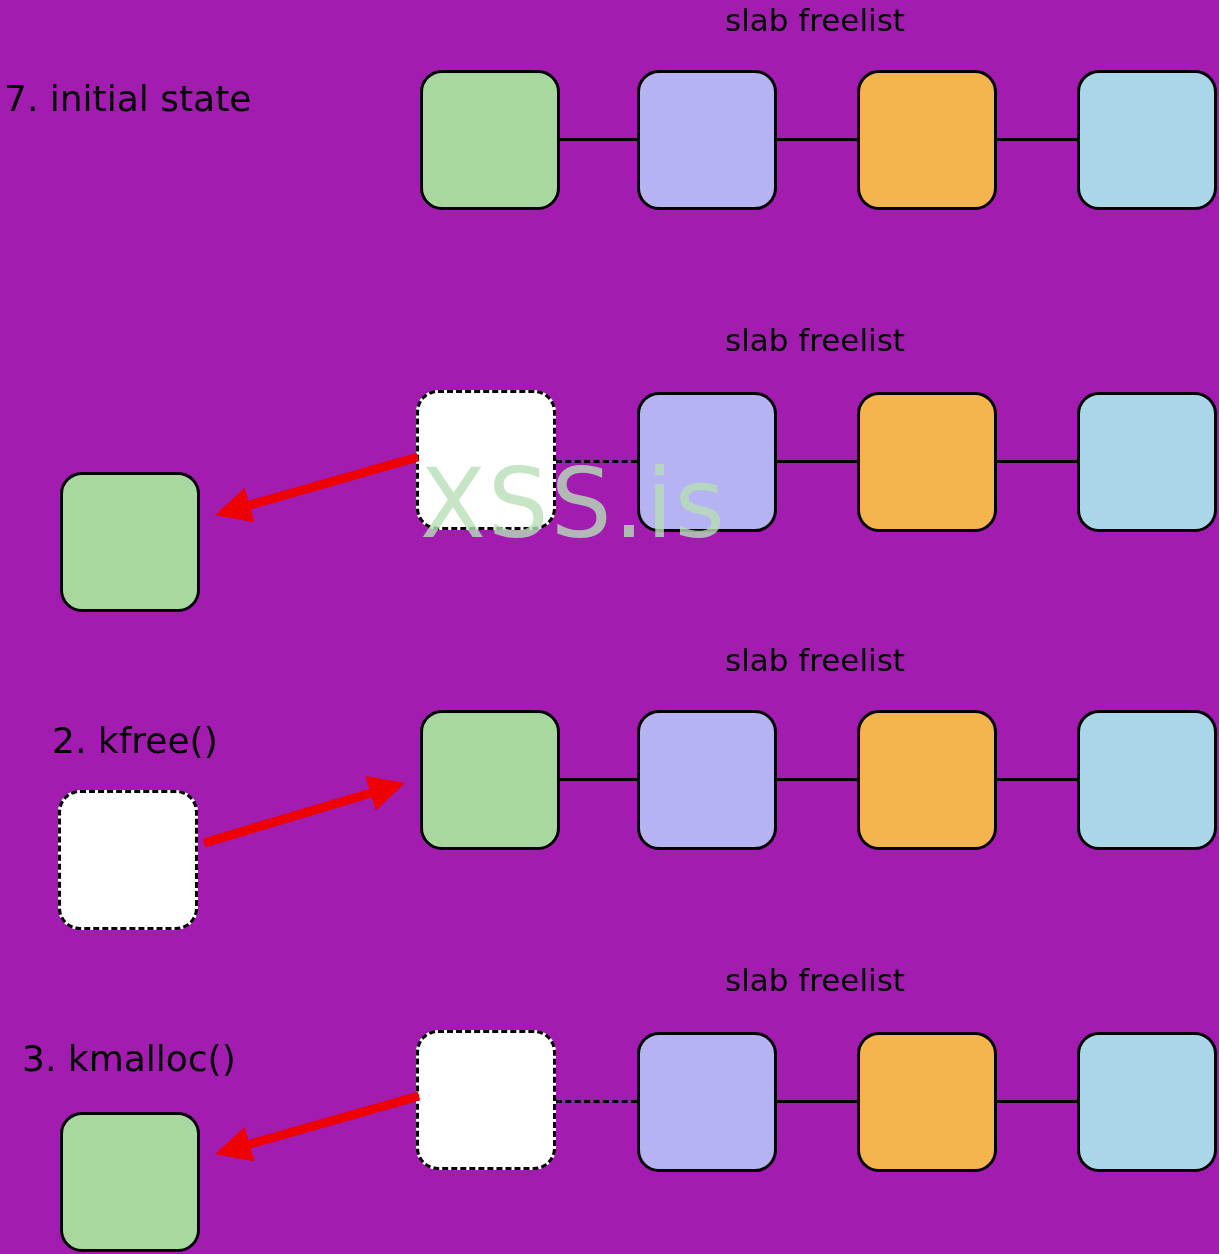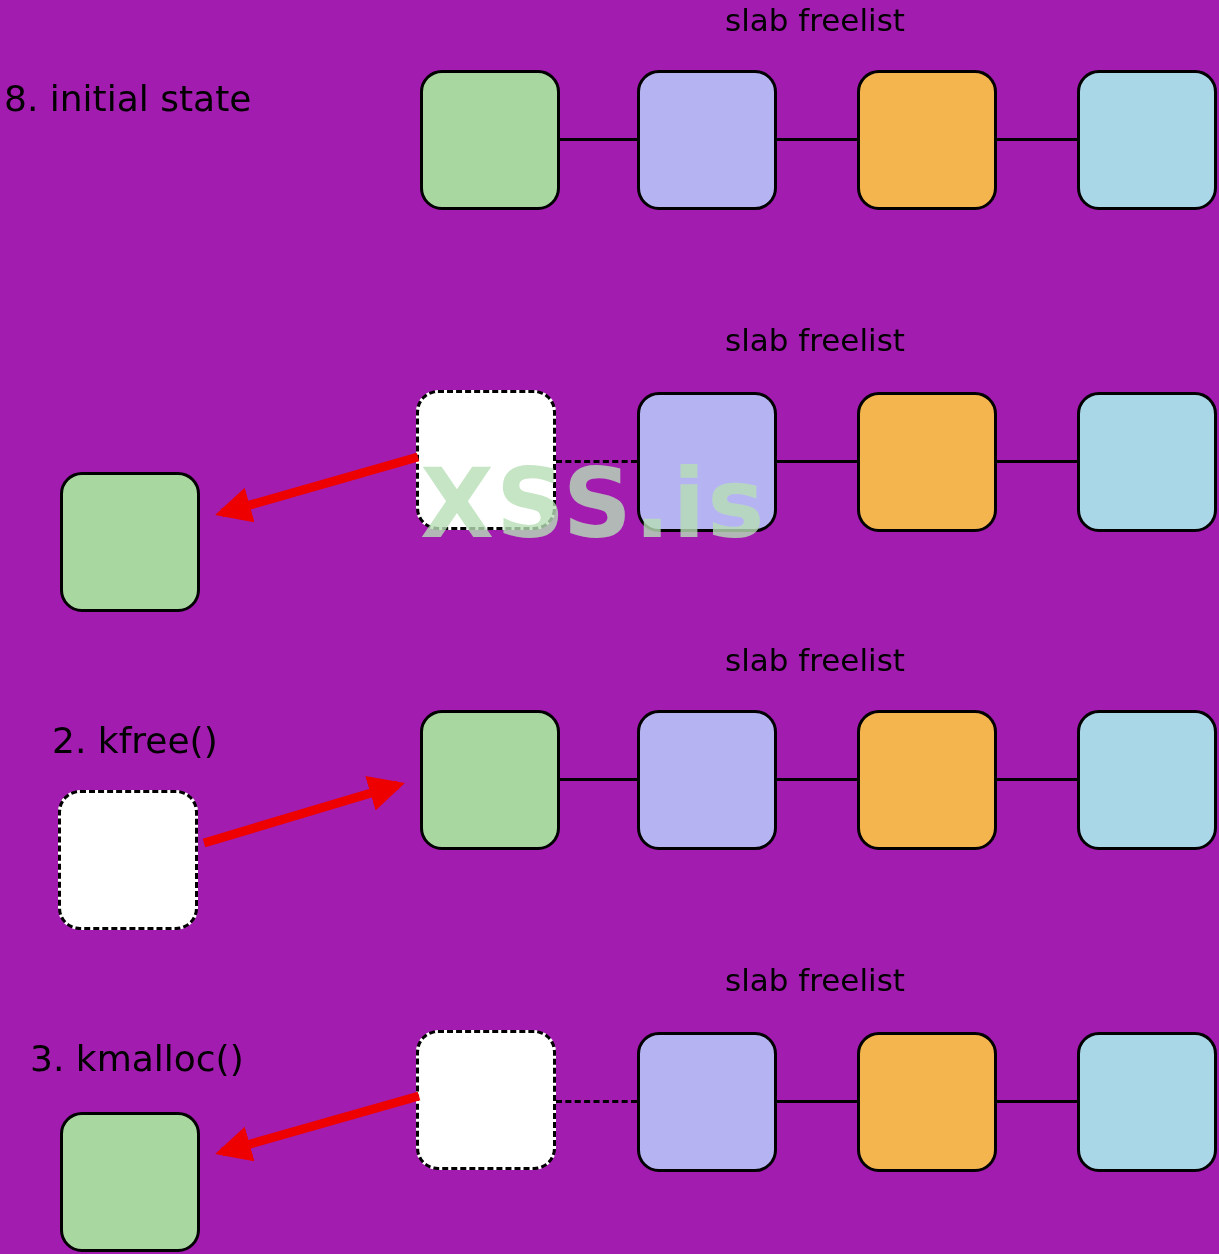--- a/index.html
+++ b/index.html
@@ -56,35 +56,35 @@
     left: 0; top: 0;
     pointer-events: none;
   }
   .arrowline { stroke: var(--arrow); stroke-width: 9; }
   .arrowfill { fill: var(--arrow); }
   .watermark {
     position: absolute;
     left: 420px;
     top: 448px;
     font-size: 96px;
-    font-weight: bold;
+    font-weight: normal;
     letter-spacing: 2px;
     color: var(--watermark);
     opacity: 0.8;
     z-index: 6;
     white-space: nowrap;
   }
 </style>
 </head>
 <body>
 
 <div id="stage">
 
   <div class="freelist-title" style="top:2px">slab freelist</div>
-  <div class="row-label" style="left:4px; top:78px">8. initial state</div>
+  <div class="row-label" style="left:4px; top:78px">7. initial state</div>
 
   <div class="slot green" style="left:420px;  top:70px"></div>
   <div class="slot purple" style="left:637px;  top:70px"></div>
   <div class="slot orange" style="left:857px;  top:70px"></div>
   <div class="slot blue" style="left:1077px; top:70px"></div>
 
   <div class="conn" style="left:560px; top:138px; width:77px"></div>
   <div class="conn" style="left:777px; top:138px; width:80px"></div>
   <div class="conn" style="left:997px; top:138px; width:80px"></div>
 
@@ -109,21 +109,21 @@
   <div class="slot orange" style="left:857px;  top:710px"></div>
   <div class="slot blue" style="left:1077px; top:710px"></div>
 
   <div class="conn" style="left:560px; top:778px; width:77px"></div>
   <div class="conn" style="left:777px; top:778px; width:80px"></div>
   <div class="conn" style="left:997px; top:778px; width:80px"></div>
 
   <div class="slot empty" style="left:58px; top:790px"></div>
 
   <div class="freelist-title" style="top:962px">slab freelist</div>
-  <div class="row-label" style="left:30px; top:1038px">3. kmalloc()</div>
+  <div class="row-label" style="left:22px; top:1038px">3. kmalloc()</div>
 
   <div class="slot empty" style="left:416px;  top:1030px"></div>
   <div class="slot purple" style="left:637px;  top:1032px"></div>
   <div class="slot orange" style="left:857px;  top:1032px"></div>
   <div class="slot blue" style="left:1077px; top:1032px"></div>
 
   <div class="conn dashed" style="left:556px; top:1100px; width:81px"></div>
   <div class="conn" style="left:777px; top:1100px; width:80px"></div>
   <div class="conn" style="left:997px; top:1100px; width:80px"></div>
 

